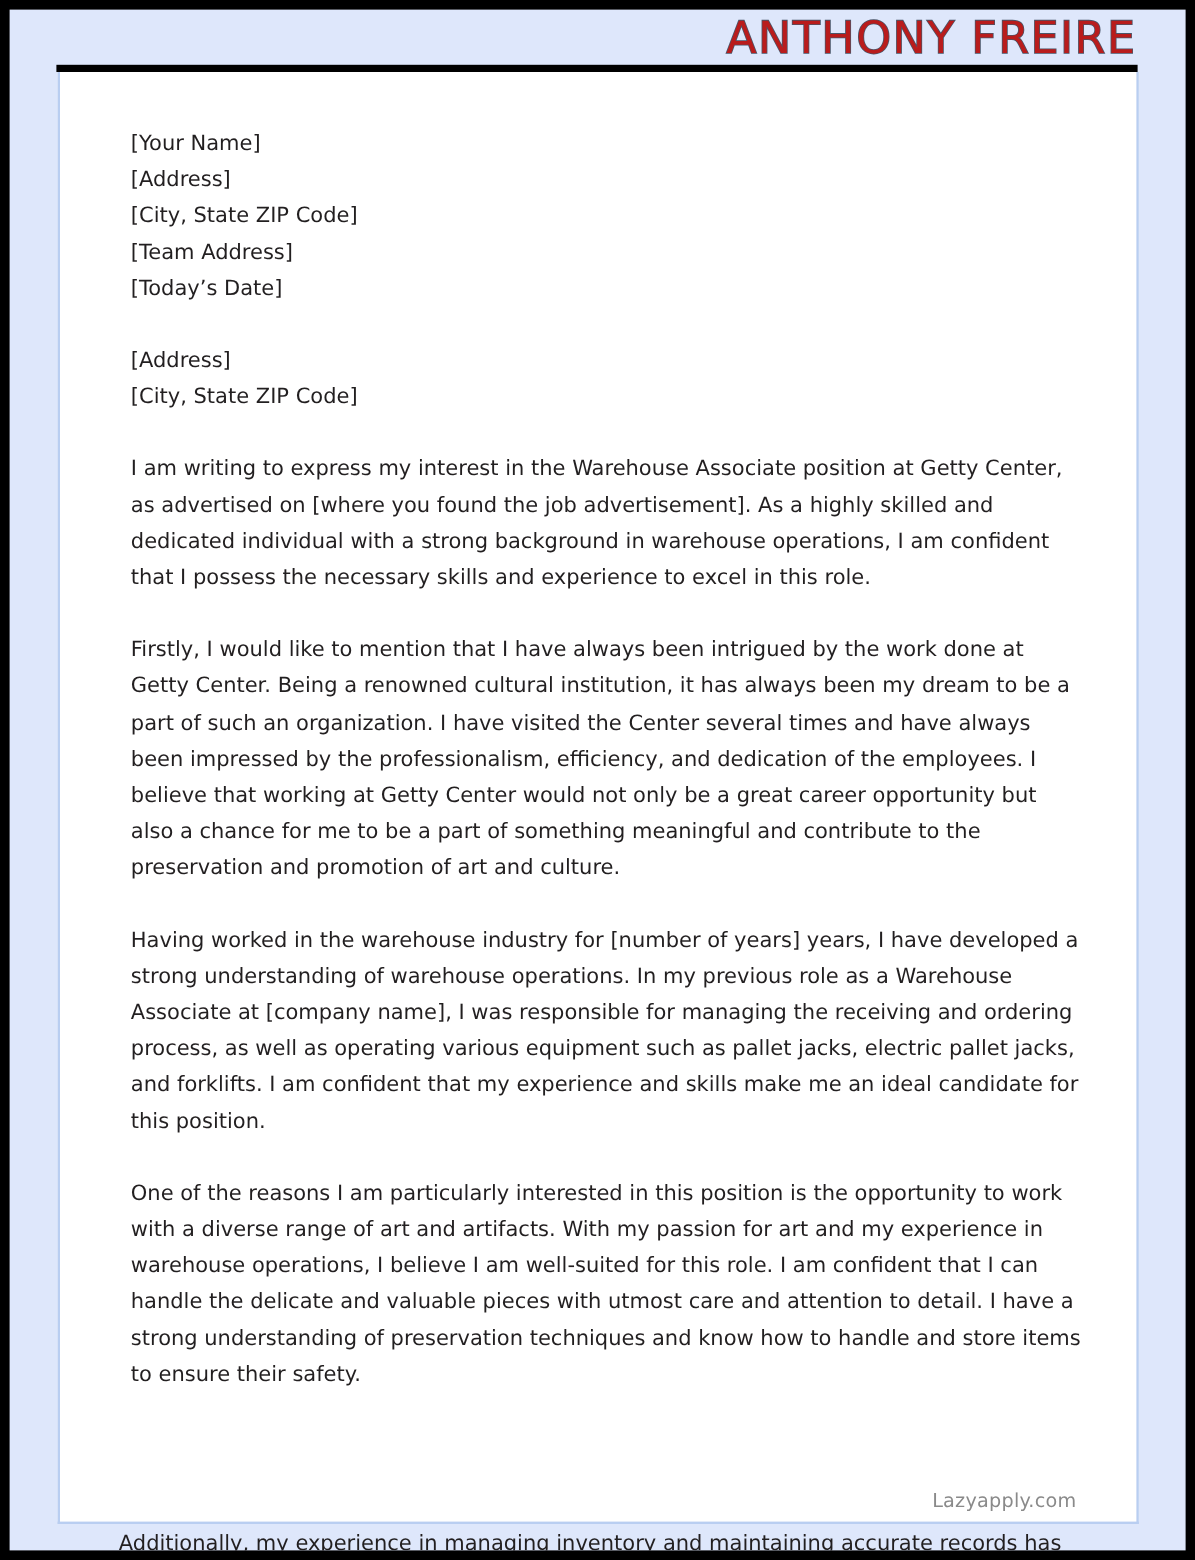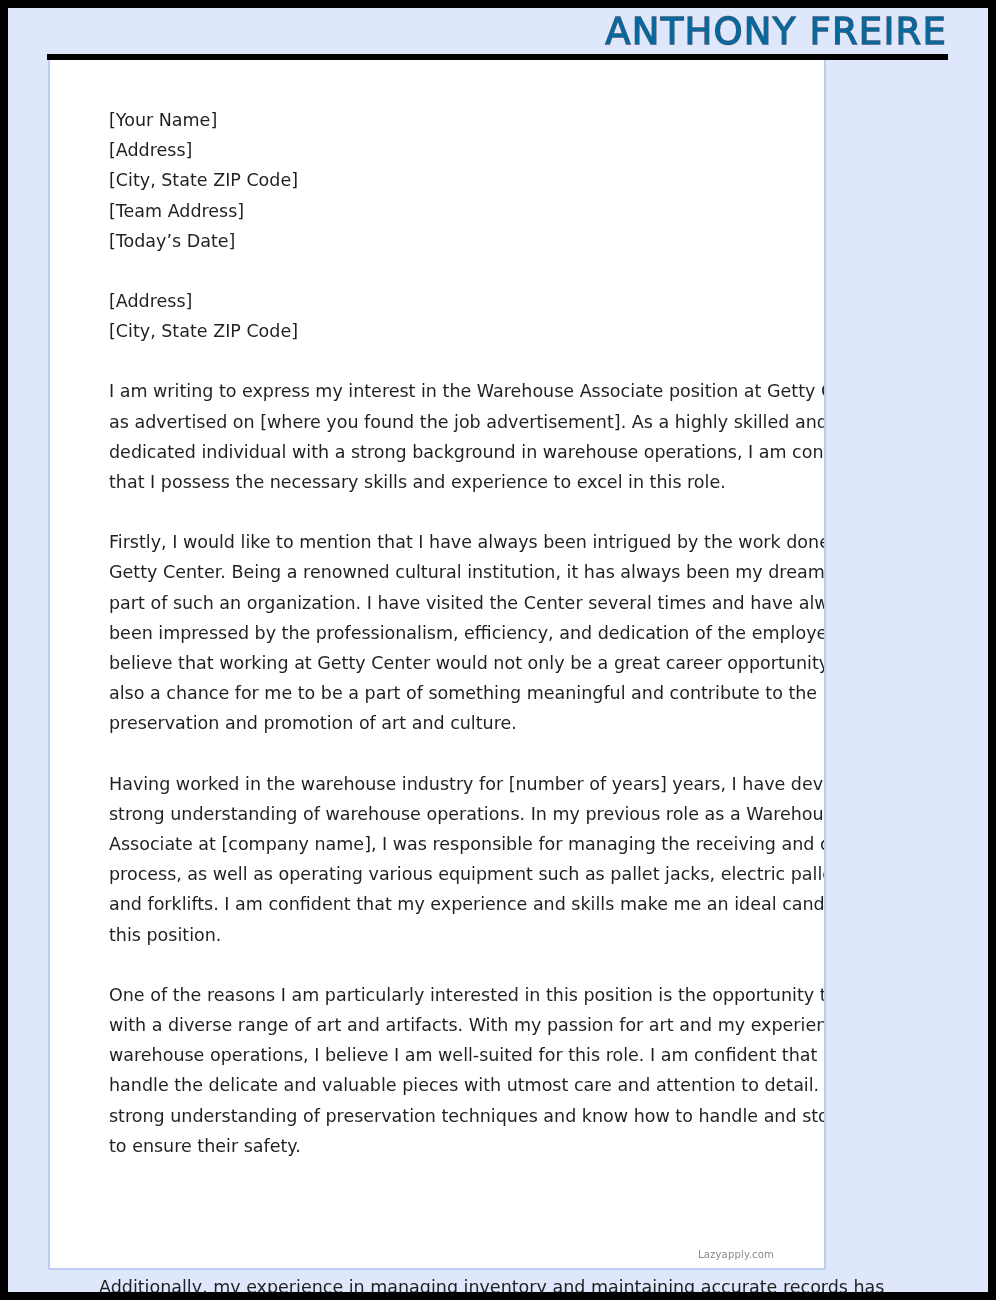--- a/index.html
+++ b/index.html
@@ -47,21 +47,21 @@
     display: flex;
     align-items: center;
     justify-content: flex-end;
   }
   .header-name {
     font-family: "DejaVu Sans", sans-serif;
     font-size: 37px;
     letter-spacing: 1.2px;
     font-weight: 400;
     line-height: 1;
-    color: #0369a1;
+    color: #b91c1c;
     -webkit-text-stroke: 1.3px #4a5568;
     paint-order: stroke fill;
     white-space: nowrap;
     text-align: center;
   }
 
   
   .header-rule {
     position: absolute;
     left: 39px;
@@ -69,21 +69,21 @@
     width: 901px;
     height: 6px;
     background: #000000;
   }
 
   
   .sheet {
     position: absolute;
     left: 40px;
     top: 52px;
-    width: 778px;
+    width: 901px;
     height: 1210px;
     background: #ffffff;
     border-left: 2px solid #b9cef1;
     border-right: 2px solid #b9cef1;
     border-bottom: 2px solid #b9cef1;
     box-sizing: border-box;
     overflow: hidden;
   }
 
   
@@ -112,21 +112,21 @@
     margin: 0 0 30px 0;
     text-align: left;
   }
 
   
   .watermark {
     position: absolute;
     right: 50px;
     bottom: 8px;
     font-family: "DejaVu Sans", sans-serif;
-    font-size: 10px;
+    font-size: 16px;
     color: #8a8a8a;
     letter-spacing: 0.2px;
     white-space: nowrap;
   }
 
   
   .overflow-line {
     position: absolute;
     left: 91px;
     top: 1264px;

